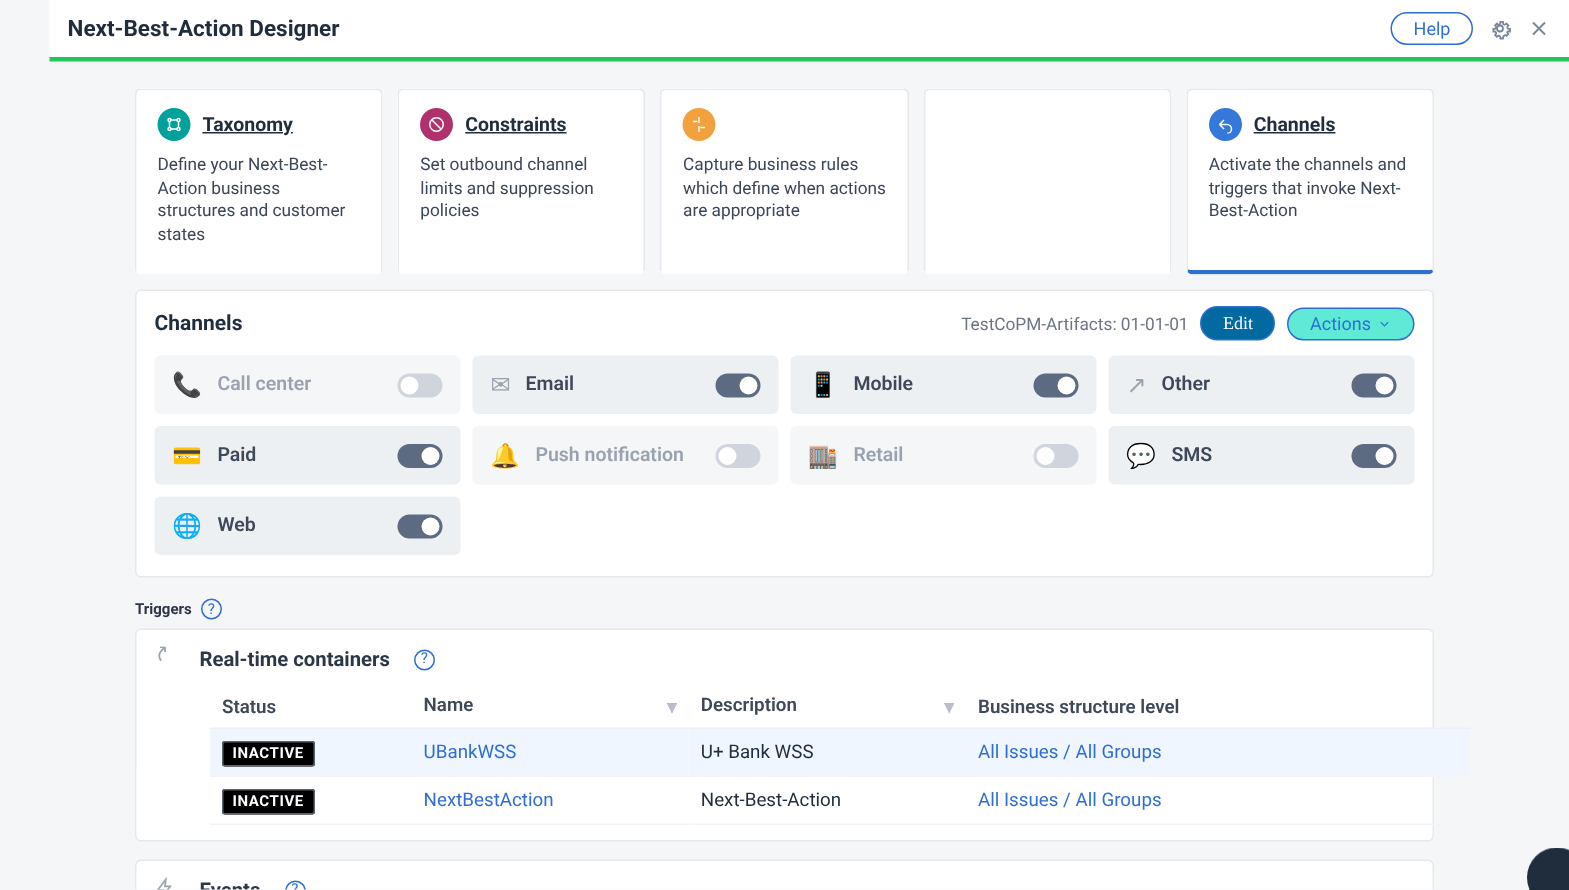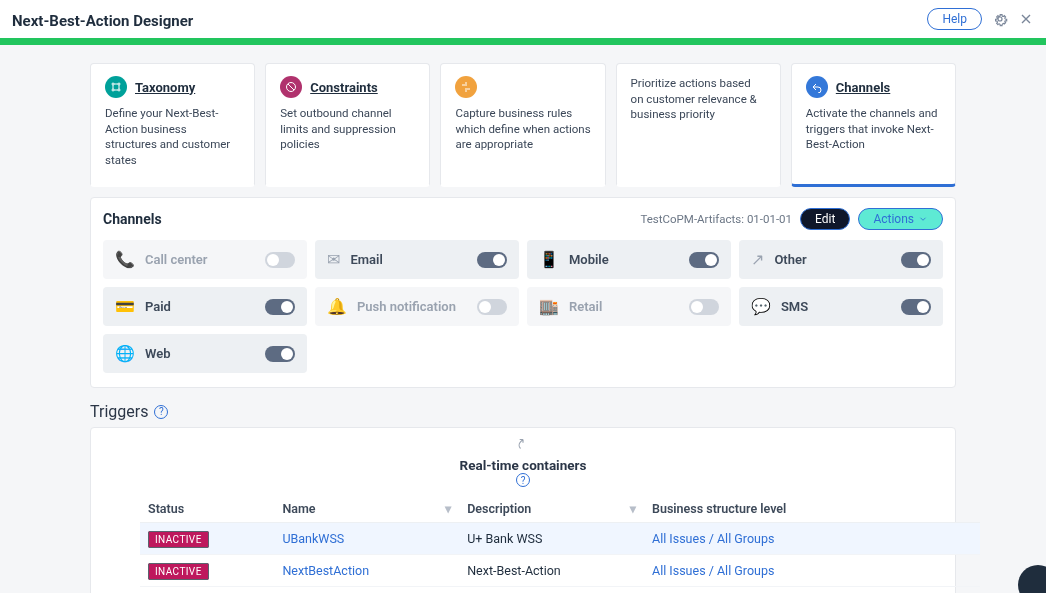--- a/index.html
+++ b/index.html
@@ -1,18 +1,18 @@
 <!DOCTYPE html>
 <html><head>
 <meta charset="utf-8">
 <style>
   * { margin: 0; padding: 0; box-sizing: border-box; font-family: -apple-system, BlinkMacSystemFont, "Segoe UI", Roboto, sans-serif; }
   body { background: #f5f6f8; width: 1046px; height: 593px; overflow: hidden; color: #1f2d3d; }
 
-  .app-header { display: flex; align-items: flex-end; justify-content: space-between; padding: 8px 12px; background: #fff; border-bottom: 7px solid #22c55e; }
+  .app-header { display: flex; align-items: center; justify-content: space-between; padding: 8px 12px; background: #fff; border-bottom: 3px solid #22c55e; margin-left: 33px; }
   .app-title { font-size: 15px; font-weight: 700; }
   .hdr-actions { display: flex; align-items: center; gap: 10px; }
   .btn { border-radius: 16px; padding: 3px 14px; font-size: 12px; cursor: pointer; border: 1px solid transparent; }
   .btn-outline-blue { border-color: #2f6fd5; color: #2f6fd5; background: #fff; }
   .icon-btn { color: #7a8699; cursor: pointer; display: inline-flex; align-items: center; justify-content: center; }
   .icon-btn svg { width: 16px; height: 16px; display: block; stroke: currentColor; }
 
   .content { padding: 0 0 0 0; }
 
   .cards { display: flex; gap: 10px; padding: 18px 90px 10px 90px; }
@@ -20,52 +20,52 @@
   .card.active { border-bottom-color: #2f6fd5; }
   .card-header { display: flex; align-items: center; gap: 8px; margin-bottom: 8px; text-decoration: underline; }
   .card-icon { width: 22px; height: 22px; border-radius: 50%; display: flex; align-items: center; justify-content: center; color: #fff; }
   .card-title { font-size: 13px; font-weight: 700; }
   .card-desc { font-size: 11.5px; color: #3b4758; line-height: 1.35; }
 
   .panel { margin: 0 90px 14px; background: #fff; border-radius: 4px; border: 1px solid #e6e8ec; padding: 10px 12px 14px; }
   .panel-header { display: flex; align-items: center; justify-content: space-between; margin-bottom: 10px; }
   .panel-title { font-size: 14px; font-weight: 700; }
   .meta-row { display: flex; align-items: center; gap: 8px; font-size: 11.5px; color: #6b7685; }
-  .btn-solid-blue { background: #0f172a; color: #fff; border-color: #2f6fd5; }
+  .btn-solid-blue { background: #0369a1; color: #fff; border-color: #2f6fd5; font-family: Liberation Serif, serif; }
   .btn-dropdown { border-color: #2f6fd5; color: #2f6fd5; background: #5eead4; display: inline-flex; align-items: center; gap: 4px; }
 
   .channel-grid { display: grid; grid-template-columns: repeat(4, 1fr); gap: 8px; }
   .channel-cell { display: flex; align-items: center; justify-content: space-between; padding: 10px 12px; border-radius: 4px; background: #f5f6f8; }
   .channel-cell.on { background: #edf0f3; }
   .ch-left { display: flex; align-items: center; gap: 10px; }
   .ch-icon { color: #9aa3b0; }
   .ch-label { font-size: 13px; font-weight: 600; color: #3d4959; }
   .channel-cell.disabled .ch-label { color: #99a2af; }
   .toggle { width: 30px; height: 16px; border-radius: 8px; position: relative; }
   .toggle .knob { width: 12px; height: 12px; border-radius: 50%; background: #fff; position: absolute; top: 2px; }
   .toggle.off { background: #d0d5dd; }
   .toggle.off .knob { left: 2px; }
   .toggle.on  { background: #5d6b82; }
   .toggle.on .knob { right: 2px; }
 
   .section-title-row { display: flex; align-items: center; gap: 6px; margin: 6px 90px 6px; }
-  .section-title { font-size: 16px; font-weight: 400; color: #2b3647; }
+  .section-title { font-size: 10px; font-weight: 700; color: #2b3647; }
   .help-q { width: 14px; height: 14px; border: 1px solid #2f6fd5; color: #2f6fd5; font-size: 10px; border-radius: 50%; display: inline-flex; align-items: center; justify-content: center; }
 
   .sub-panel { margin: 0 90px 12px; background: #fff; border-radius: 4px; border: 1px solid #e6e8ec; padding: 10px 12px; }
-  .sub-header { display: flex; align-items: center; gap: 0; margin-bottom: 8px; flex-direction: column; }
+  .sub-header { display: flex; align-items: center; gap: 16px; margin-bottom: 8px; }
   .sub-icon { color: #9aa3b0; }
   .sub-title { font-size: 13.5px; font-weight: 700; color: #2b3647; }
 
   .table { width: 100%; font-size: 12.5px; border-collapse: collapse; margin-left: 37px; }
   .table th { text-align: left; font-weight: 600; color: #3d4959; padding: 6px 8px; border-bottom: 1px solid #edf0f3; position: relative; }
   .filter-ic { float: right; color: #b7bec9; }
   .table td { padding: 8px 8px; border-bottom: 1px solid #f2f4f7; }
   .table tr.highlight td { background: #f0f6ff; }
-  .badge-inactive { background: #be185d; color: #fff; font-size: 10px; letter-spacing: .4px; padding: 2px 6px; border-radius: 2px; border: 1px solid #5a636e; }
+  .badge-inactive { background: #000000; color: #fff; font-size: 10px; letter-spacing: .4px; padding: 2px 6px; border-radius: 2px; border: 1px solid #5a636e; font-weight: bold; }
   .link { color: #2f6fd5; }
 
   .brand-badge { position: fixed; right: -12px; bottom: -12px; width: 40px; height: 40px; border-radius: 50%; background: #1f2d3d; }
 </style>
 </head>
 <body>
 
 <div class="app-header">
   <div class="app-title">Next-Best-Action Designer</div>
   <div class="hdr-actions">
@@ -118,21 +118,20 @@
       <div class="card-header">
         <div class="card-icon" style="background:#f1a23e">
           <svg width="12" height="12" viewBox="0 0 24 24" fill="none" stroke="#fff" stroke-width="2">
               <path d="M12 2v8M12 14v8M4 8h6M14 16h6"></path>
             </svg>
         </div>
       </div>
       <div class="card-desc">Capture business rules which define when actions are appropriate</div>
     </div>
     <div class="card">
-      <div class="card-desc">Prioritize actions based on customer relevance &amp; business priority</div>
     </div>
     <div class="card active">
       <div class="card-header">
         <div class="card-icon" style="background:#3478d9">
           <svg width="12" height="12" viewBox="0 0 24 24" fill="none" stroke="#fff" stroke-width="2">
               <path d="M4 12l6-6M4 12l6 6M4 12h10a6 6 0 0 1 0 12"></path>
             </svg>
         </div>
         <div class="card-title">Channels</div>
       </div>

